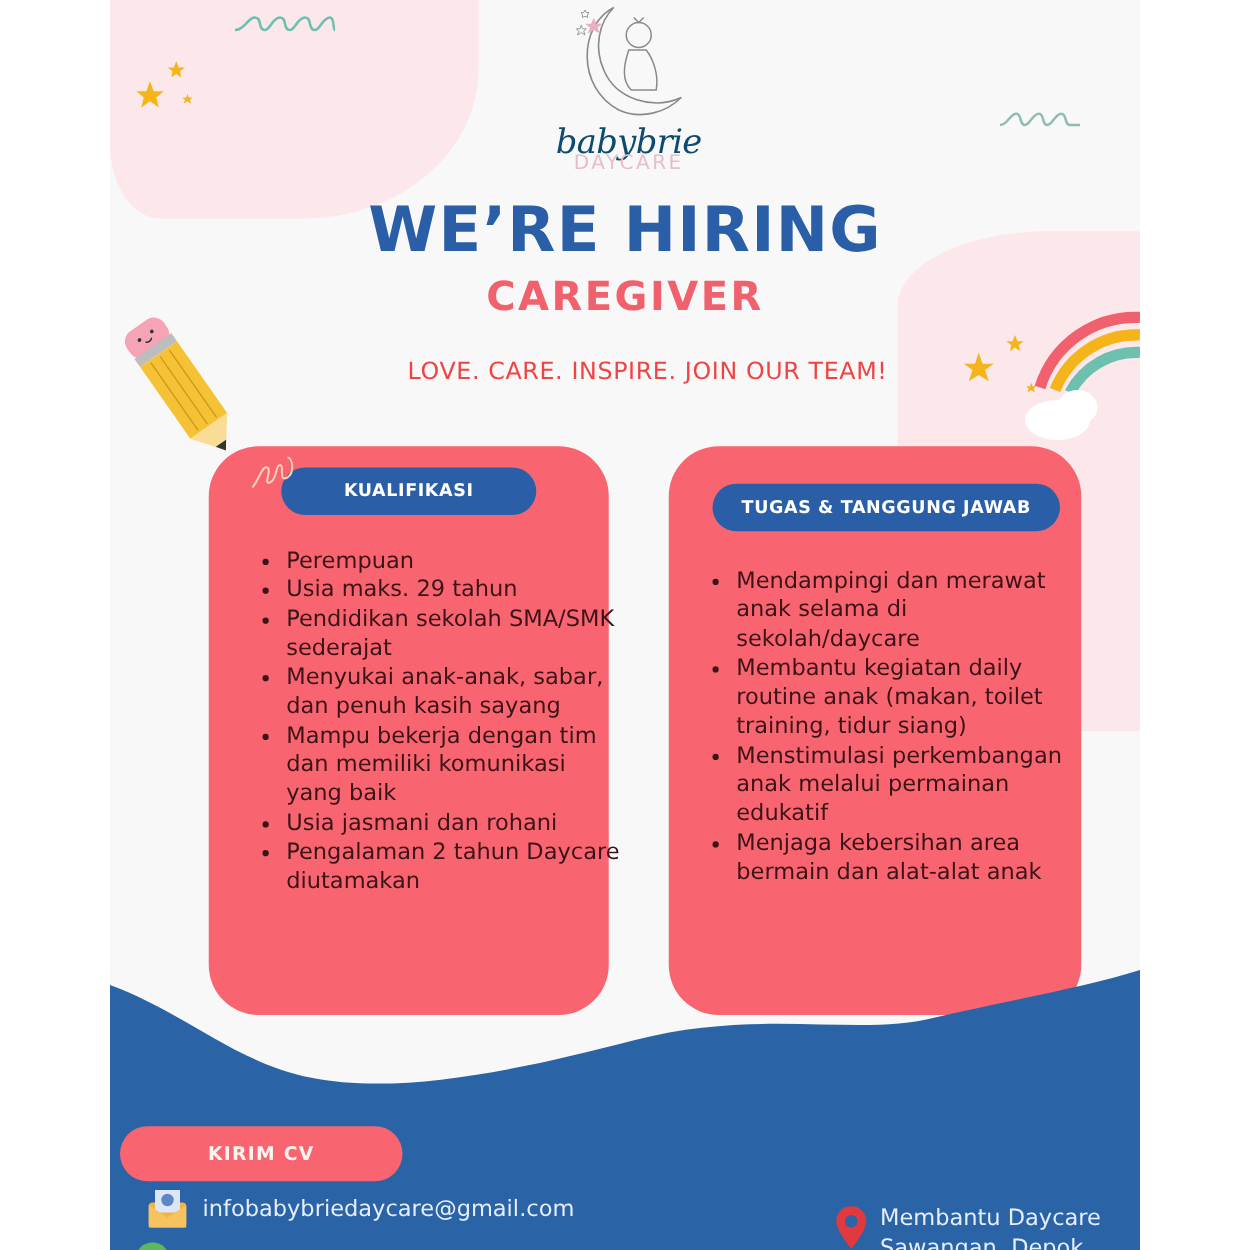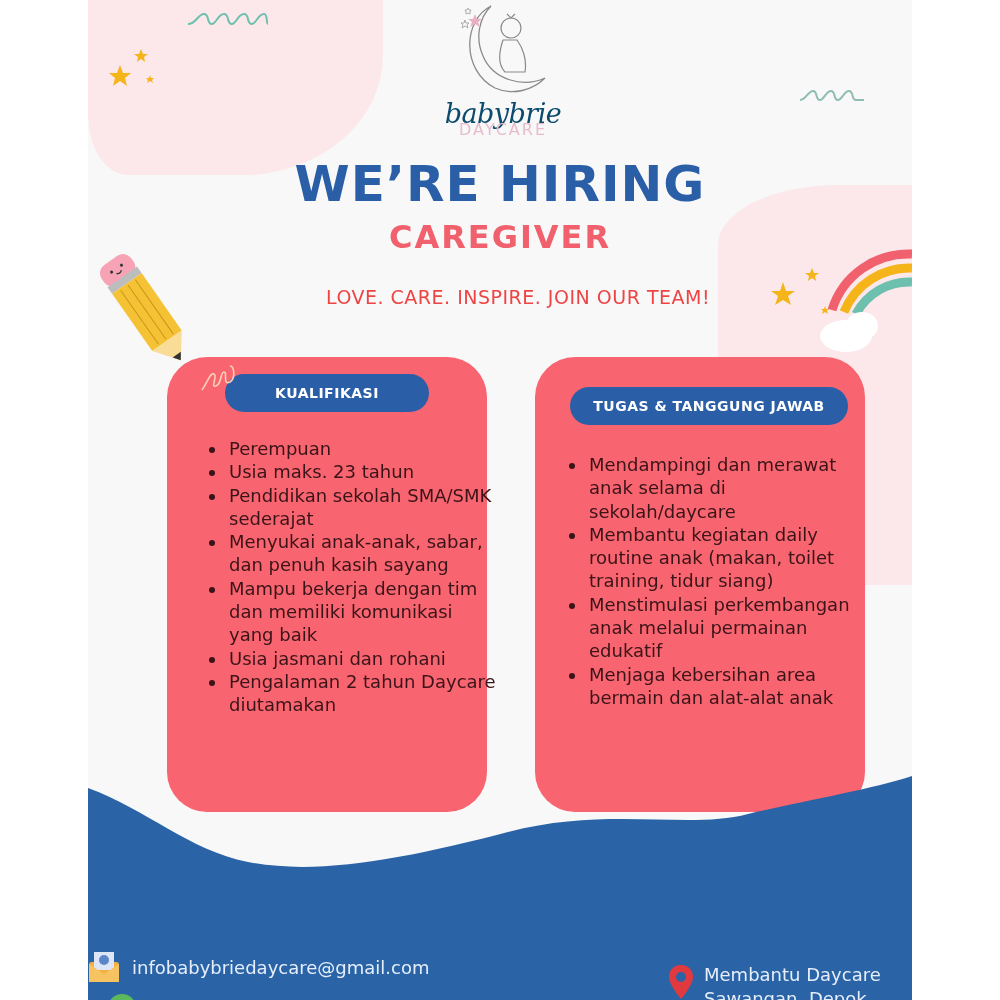--- a/index.html
+++ b/index.html
@@ -70,21 +70,21 @@
   .cta-pill {
     position: absolute; height: 44px; border-radius: 22px; background: #f8646f;
     color: #fff4f0; font-weight: bold; font-size: 15px; letter-spacing: 1px;
     display: flex; align-items: center; justify-content: center;
   }
   .kirim { left: 8px; top: 901px; width: 226px; }
   .lokasi { left: 596px; top: 909px; width: 228px; }
   .contact-row {
     position: absolute; display: flex; align-items: center; color: #e6eefb; font-size: 18px;
   }
-  .email-row { left: 0; top: 950px; }
+  .email-row { left: 30px; top: 950px; }
   .phone-row { left: 18px; top: 991px; }
   .loc-row { left: 580px; top: 963px; align-items: flex-start; }
   .icon-box { width: 32px; height: 34px; margin-right: 12px; position: relative; }
   .loc-text { font-size: 18px; line-height: 24px; margin-left: 10px; }
 </style>
 </head>
 <body>
 
 <div class="poster">
 
@@ -146,21 +146,21 @@
     <ellipse cx="134" cy="86" rx="16" ry="14" fill="#ffffff"></ellipse>
     <polygon points="55,42 58,51 67,51 60,56 63,65 55,60 47,65 50,56 43,51 52,51" fill="#f4b41a"></polygon>
     <polygon points="84,28 86,33 91,33 87,36 88,41 84,38 80,41 81,36 77,33 82,33" fill="#f4b41a"></polygon>
     <polygon points="97,66 98,69 101,69 99,71 100,74 97,72 94,74 95,71 93,69 96,69" fill="#f4b41a"></polygon>
   </svg>
 
   <div class="abs card card-left">
     <div class="pill">KUALIFIKASI</div>
     <ul class="list">
       <li>Perempuan</li>
-      <li>Usia maks. 23 tahun</li>
+      <li>Usia maks. 29 tahun</li>
       <li>Pendidikan sekolah SMA/SMK sederajat</li>
       <li>Menyukai anak-anak, sabar, dan penuh kasih sayang</li>
       <li>Mampu bekerja dengan tim dan memiliki komunikasi yang baik</li>
       <li>Usia jasmani dan rohani</li>
       <li>Pengalaman 2 tahun Daycare diutamakan</li>
     </ul>
   </div>
 
   <div class="abs card card-right">
     <div class="pill">TUGAS &amp; TANGGUNG JAWAB</div>
@@ -173,20 +173,21 @@
   </div>
 
   <svg class="abs" style="left:112px;top:362px" width="40" height="32">
     <path d="M2 28 C8 20 10 10 14 12 C18 14 10 26 16 24 C22 22 20 10 24 10 C28 10 22 24 30 20 C36 16 34 4 30 4" fill="none" stroke="#fbd2b4" stroke-width="1.6"></path>
   </svg>
 
   <svg class="abs wave" viewBox="0 0 824 230" preserveAspectRatio="none">
     <path d="M0 18 C60 40 100 80 160 92 C230 106 320 88 420 62 C520 36 600 60 660 44 C720 30 780 20 824 6 L824 230 L0 230 Z" fill="#2a64a6"></path>
   </svg>
 
+  <div class="cta-pill kirim">KIRIM CV</div>
 
   <div class="contact-row email-row">
     <div class="icon-box">
       <svg width="32" height="34">
         <rect x="1" y="12" width="30" height="20" rx="3" fill="#f4b041"></rect>
         <rect x="6" y="2" width="20" height="18" fill="#dde6f6"></rect>
         <circle cx="16" cy="10" r="5" fill="#5d86c9"></circle>
         <polygon points="1,14 16,24 31,14 31,32 1,32" fill="#f7c361"></polygon>
       </svg>
     </div>

